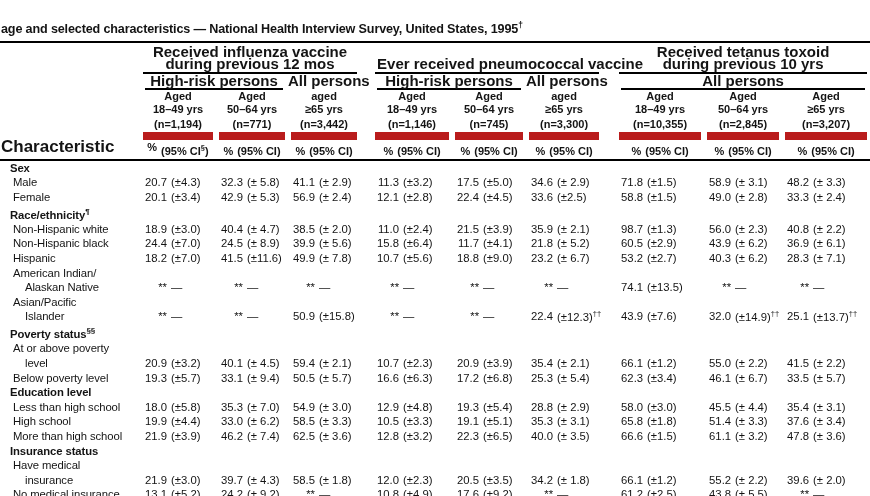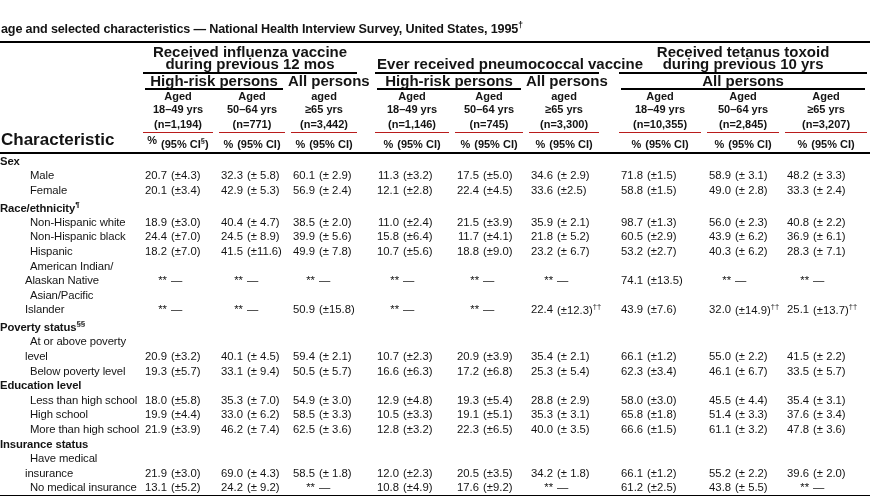--- a/index.html
+++ b/index.html
@@ -26,28 +26,28 @@
   thead th{font-weight:bold;font-size:15px;padding:0;text-align:center;vertical-align:bottom;}
   th.char{text-align:left;vertical-align:bottom;font-size:17px;padding-bottom:2px;padding-left:1px;}
   th.gap{padding:0;}
   .gline{display:flex;flex-direction:column;justify-content:flex-end;min-height:27px;
          border-bottom:2px solid #000;padding:0 2px 1px 2px;margin:1px 3px 0 3px;}
   .gline .l{line-height:12.5px;white-space:nowrap;}
   .sub div{line-height:13px;margin-top:0;white-space:nowrap;}
   .sub .un{border-bottom:2px solid #000;margin-left:5px;margin-right:5px;padding-bottom:1px;}
   .sub .nn{padding-bottom:3px;}
   th.hc{line-height:13.5px;font-size:11px;white-space:nowrap;}
-  .nline{border-bottom:1px solid #b91c1c;margin:1px 3px 0 3px;padding-bottom:1px;line-height:13.5px;white-space:nowrap;}
+  .nline{border-bottom:8px solid #b91c1c;margin:1px 3px 0 3px;padding-bottom:1px;line-height:13.5px;white-space:nowrap;}
   .m{display:flex;justify-content:center;gap:4px;line-height:15px;white-space:nowrap;}
   .m sup{font-size:7.5px;}
   tbody td{font-size:11.3px;line-height:14.6px;padding:0;vertical-align:bottom;}
-  td.sec{font-weight:bold;padding-left:0;white-space:nowrap;}
+  td.sec{font-weight:bold;padding-left:10px;white-space:nowrap;}
   td.sec sup{font-size:8px;}
   td.lbl{text-align:left;white-space:nowrap;}
-  .l1{padding-left:30px;}
+  .l1{padding-left:13px;}
   .l2{padding-left:25px;}
   td.sec, td.lbl{letter-spacing:-0.1px;}
   .cell{display:flex;align-items:baseline;white-space:pre;}
   .cell .v{flex:0 0 27px;text-align:right;}
   .cell .ci{padding-left:4px;text-align:left;}
   .cell sup{font-size:7.5px;}
 </style>
 </head>
 <body>
 
@@ -227,21 +227,21 @@
           <td class="lbl">
             <div class="l1">Male</div>
           </td>
           <td class="dcell">
             <div class="cell"><span class="v">20.7</span><span class="ci">(±4.3)</span></div>
           </td>
           <td class="dcell">
             <div class="cell"><span class="v">32.3</span><span class="ci">(± 5.8)</span></div>
           </td>
           <td class="dcell">
-            <div class="cell"><span class="v">60.1</span><span class="ci">(± 2.9)</span></div>
+            <div class="cell"><span class="v">41.1</span><span class="ci">(± 2.9)</span></div>
           </td>
           <td class="gap"></td>
           <td class="dcell">
             <div class="cell"><span class="v">11.3</span><span class="ci">(±3.2)</span></div>
           </td>
           <td class="dcell">
             <div class="cell"><span class="v">17.5</span><span class="ci">(±5.0)</span></div>
           </td>
           <td class="dcell">
             <div class="cell"><span class="v">34.6</span><span class="ci">(± 2.9)</span></div>
@@ -648,21 +648,21 @@
         </tr>
         <tr class="two">
           <td class="lbl">
             <div class="l1">Have medical</div>
             <div class="l2">insurance</div>
           </td>
           <td class="dcell">
             <div class="cell"><span class="v">21.9</span><span class="ci">(±3.0)</span></div>
           </td>
           <td class="dcell">
-            <div class="cell"><span class="v">69.0</span><span class="ci">(± 4.3)</span></div>
+            <div class="cell"><span class="v">39.7</span><span class="ci">(± 4.3)</span></div>
           </td>
           <td class="dcell">
             <div class="cell"><span class="v">58.5</span><span class="ci">(± 1.8)</span></div>
           </td>
           <td class="gap"></td>
           <td class="dcell">
             <div class="cell"><span class="v">12.0</span><span class="ci">(±2.3)</span></div>
           </td>
           <td class="dcell">
             <div class="cell"><span class="v">20.5</span><span class="ci">(±3.5)</span></div>

